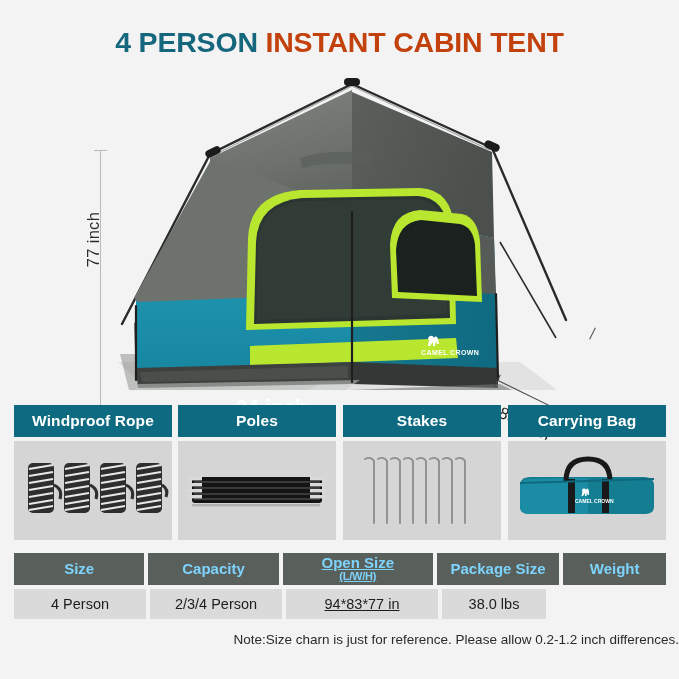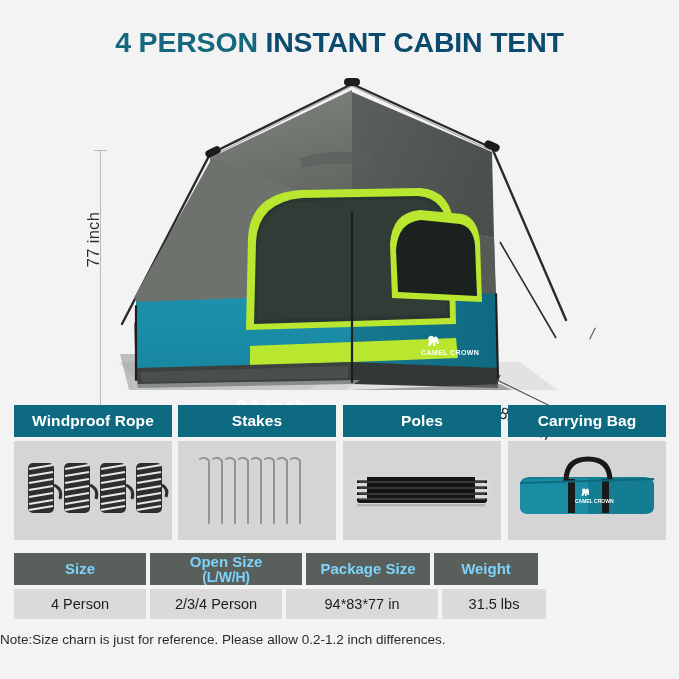--- a/index.html
+++ b/index.html
@@ -13,21 +13,21 @@
 
   
   .title-bar {
     position: absolute; left: 0; top: 26px; width: 679px;
     text-align: center; white-space: nowrap;
   }
   .title-bar span {
     font-size: 28.5px; font-weight: bold; letter-spacing: -0.2px;
   }
   .t-accent { color: #14677c; }
-  .t-dark   { color: #0c4a6e; }
+  .t-dark   { color: #c2410c; }
 
   
   .hero { position: absolute; left: 0; top: 62px; width: 679px; height: 328px; }
 
   
   .dim-v-line {
     position: absolute; left: 100px; top: 88px; width: 1px; height: 272px;
     background: #b9b9b9;
   }
   .dim-v-cap-t { position: absolute; left: 94px; top: 88px; width: 13px; height: 1px; background: #b9b9b9; }
@@ -87,31 +87,31 @@
   
   .spec { position: absolute; left: 14px; top: 553px; width: 652px; }
   .spec-row { display: flex; gap: 4px; }
   .spec-row.head { height: 32px; }
   .spec-row.vals { height: 30px; margin-top: 4px; }
   .spec-cell-h {
     background: #59605b; color: #7dd3fc; display: flex; flex-direction: column;
     align-items: center; justify-content: center; font-size: 15px; font-weight: bold;
     line-height: 1.05;
   }
-  .spec-cell-h .sub { font-size: 14px; font-weight: bold; letter-spacing: -.2px; }
+  .spec-cell-h .sub { font-size: 11px; font-weight: bold; letter-spacing: -.2px; }
   .spec-cell-v {
     background: #dadada; color: #1d1d1d; display: flex; align-items: center;
     justify-content: center; font-size: 14.5px;
   }
-  .c1 { width: 132px; } .c2 { width: 132px; } .c3 { width: 152px; }
+  .c1 { width: 132px; } .c2 { width: 132px; } .c3 { width: 152px; text-decoration: underline; }
   .c4 { width: 124px; } .c5 { width: 104px; }
 
   
   .note {
-    position: absolute; left: 0; top: 632px; width: 679px; text-align: left;
+    position: absolute; left: 0; top: 632px; width: 679px; text-align: right;
     font-size: 13.5px; color: #2a2a2a;
   }
 </style>
 </head>
 <body>
 
 <div class="page">
 
   <div class="title-bar">
     <span class="t-accent">4 PERSON</span><span class="t-dark"> INSTANT CABIN TENT</span>
@@ -282,66 +282,66 @@
                 <path d="M1,47 L25,43"></path>
               </g>
               <path d="M26,22 q7,4 4,12" stroke="#2e2e2e" stroke-width="3" fill="none"></path>
             </g>
           </g>
         </svg>
       </div>
     </div>
 
     <div class="acc-col">
+      <div class="acc-head">Poles</div>
+      <div class="acc-body">
+        <svg width="158" height="99" viewBox="0 0 158 99">
+          <g>
+            <rect x="14" y="36" width="130" height="26" rx="3" fill="#141414"></rect>
+            <g stroke="#6a6a6a" stroke-width="0.9">
+              <path d="M16,41 L142,41"></path>
+                <path d="M16,47 L142,47"></path>
+              <path d="M16,53 L142,53"></path>
+                <path d="M16,58 L142,58"></path>
+            </g>
+            <g fill="#d9d9d9">
+              <rect x="10" y="36" width="14" height="3.4"></rect>
+              <rect x="10" y="42" width="14" height="3.4"></rect>
+              <rect x="10" y="48" width="14" height="3.4"></rect>
+              <rect x="10" y="54" width="14" height="3.4"></rect>
+              <rect x="132" y="36" width="16" height="3.4"></rect>
+              <rect x="132" y="42" width="16" height="3.4"></rect>
+              <rect x="132" y="48" width="16" height="3.4"></rect>
+              <rect x="132" y="54" width="16" height="3.4"></rect>
+            </g>
+            <rect x="14" y="63" width="128" height="2.4" fill="#9a9a9a" opacity="0.6"></rect>
+          </g>
+        </svg>
+      </div>
+    </div>
+
+    <div class="acc-col">
       <div class="acc-head">Stakes</div>
       <div class="acc-body">
         <svg width="158" height="99" viewBox="0 0 158 99">
           <g stroke="#8e918e" stroke-width="1.9" fill="none" stroke-linecap="round">
             <path d="M22,18 q6,-3 9,2 L31,82"></path>
             <path d="M35,18 q6,-3 9,2 L44,82"></path>
             <path d="M48,18 q6,-3 9,2 L57,82"></path>
             <path d="M61,18 q6,-3 9,2 L70,82"></path>
             <path d="M74,18 q6,-3 9,2 L83,82"></path>
             <path d="M87,18 q6,-3 9,2 L96,82"></path>
             <path d="M100,18 q6,-3 9,2 L109,82"></path>
             <path d="M113,18 q6,-3 9,2 L122,82"></path>
           </g>
         </svg>
       </div>
     </div>
 
     <div class="acc-col">
-      <div class="acc-head">Poles</div>
-      <div class="acc-body">
-        <svg width="158" height="99" viewBox="0 0 158 99">
-          <g>
-            <rect x="14" y="36" width="130" height="26" rx="3" fill="#141414"></rect>
-            <g stroke="#6a6a6a" stroke-width="0.9">
-              <path d="M16,41 L142,41"></path>
-                <path d="M16,47 L142,47"></path>
-              <path d="M16,53 L142,53"></path>
-                <path d="M16,58 L142,58"></path>
-            </g>
-            <g fill="#d9d9d9">
-              <rect x="10" y="36" width="14" height="3.4"></rect>
-              <rect x="10" y="42" width="14" height="3.4"></rect>
-              <rect x="10" y="48" width="14" height="3.4"></rect>
-              <rect x="10" y="54" width="14" height="3.4"></rect>
-              <rect x="132" y="36" width="16" height="3.4"></rect>
-              <rect x="132" y="42" width="16" height="3.4"></rect>
-              <rect x="132" y="48" width="16" height="3.4"></rect>
-              <rect x="132" y="54" width="16" height="3.4"></rect>
-            </g>
-            <rect x="14" y="63" width="128" height="2.4" fill="#9a9a9a" opacity="0.6"></rect>
-          </g>
-        </svg>
-      </div>
-    </div>
-
-    <div class="acc-col">
       <div class="acc-head">Carrying Bag</div>
       <div class="acc-body">
         <svg width="158" height="99" viewBox="0 0 158 99">
           <g>
             <path d="M12,42 q2,-6 10,-6 L136,36 q9,0 10,7 L146,66 q0,7 -10,7 L22,73 q-10,0 -10,-7 Z" fill="#157d92"></path>
             <path d="M12,44 q2,-6 10,-6 L80,37 L80,73 L22,73 q-10,0 -10,-7 Z" fill="#1a8ca4"></path>
             <path d="M58,40 q0,-22 22,-22 q22,0 22,22" stroke="#191919" stroke-width="5" fill="none"></path>
             <rect x="60" y="38" width="7" height="34" fill="#191919"></rect>
             <rect x="94" y="38" width="7" height="34" fill="#191919"></rect>
             <path d="M12,42 L146,38" stroke="#0e6a7d" stroke-width="2" fill="none"></path>
@@ -353,34 +353,37 @@
         </svg>
       </div>
     </div>
   </div>
 
   <div class="spec">
     <div class="spec-row head">
       <div class="spec-cell-h c1">
         <span>Size</span>
       </div>
+      <div class="spec-cell-h c2">
+        <span>Capacity</span>
+      </div>
       <div class="spec-cell-h c3">
         <span>Open Size</span>
         <span class="sub">(L/W/H)</span>
       </div>
       <div class="spec-cell-h c4">
         <span>Package Size</span>
       </div>
       <div class="spec-cell-h c5">
         <span>Weight</span>
       </div>
     </div>
     <div class="spec-row vals">
       <div class="spec-cell-v c1">4 Person</div>
       <div class="spec-cell-v c2">2/3/4 Person</div>
       <div class="spec-cell-v c3">94*83*77  in</div>
-      <div class="spec-cell-v c5">31.5  lbs</div>
+      <div class="spec-cell-v c5">38.0  lbs</div>
     </div>
   </div>
 
   <div class="note">Note:Size charn is just for reference. Please allow 0.2-1.2 inch differences.</div>
 
 </div>
 
 </body></html>

